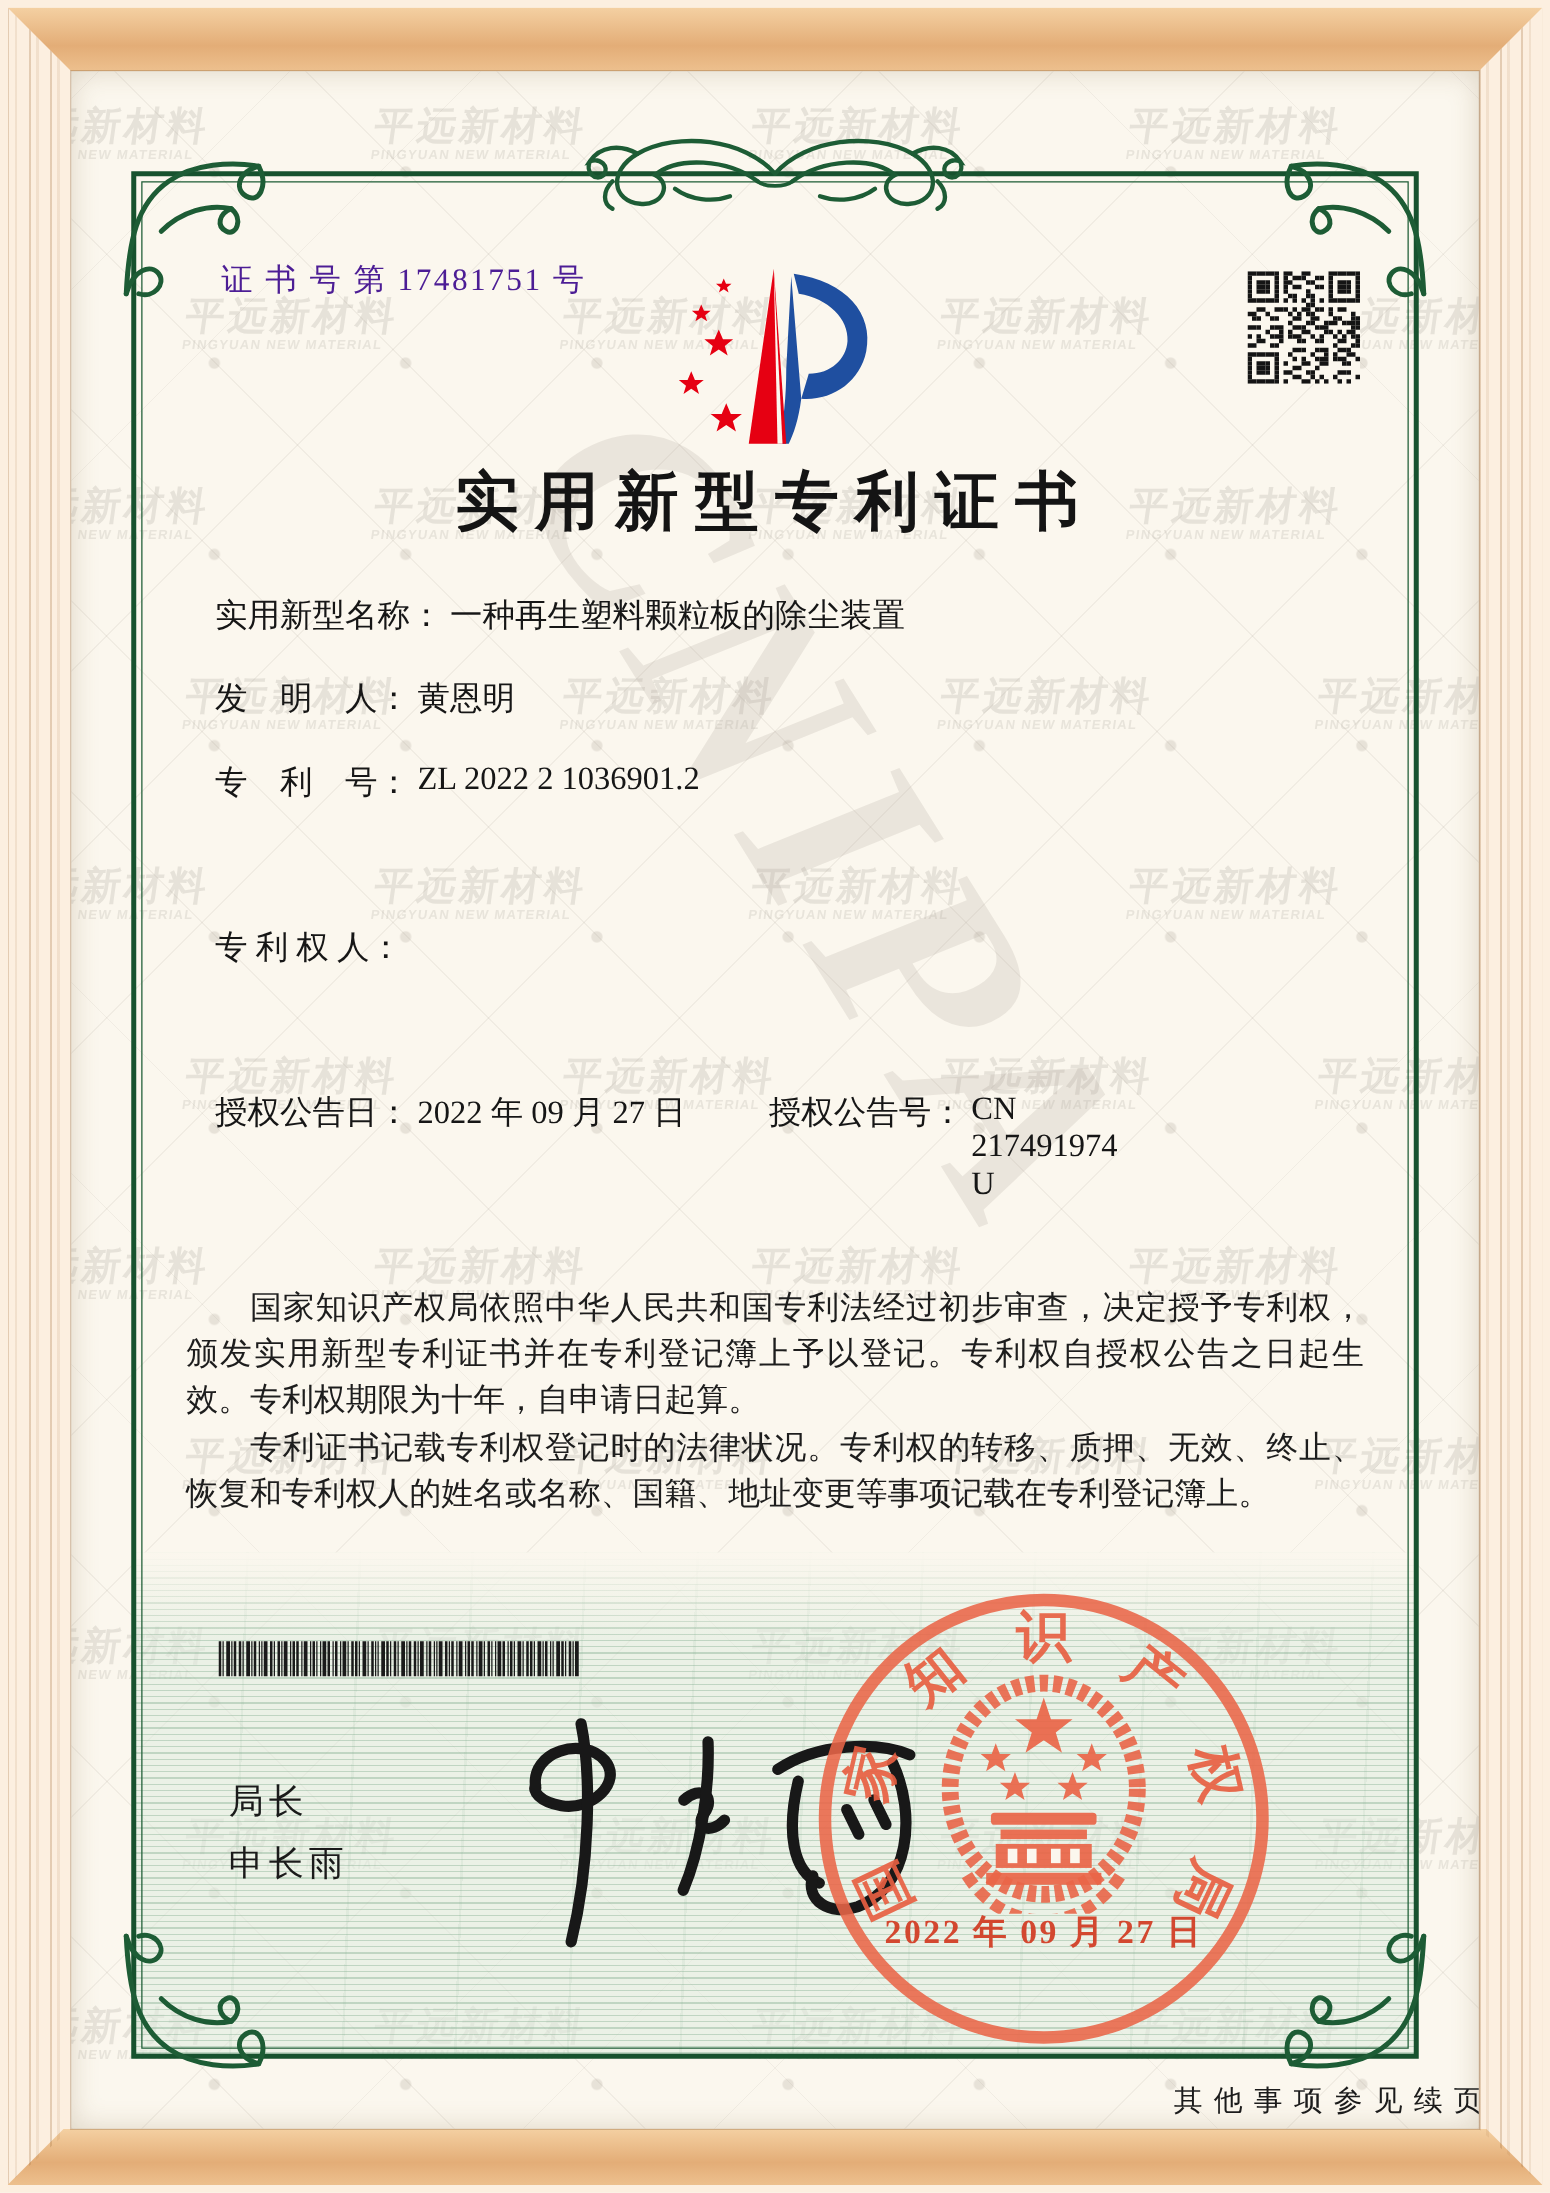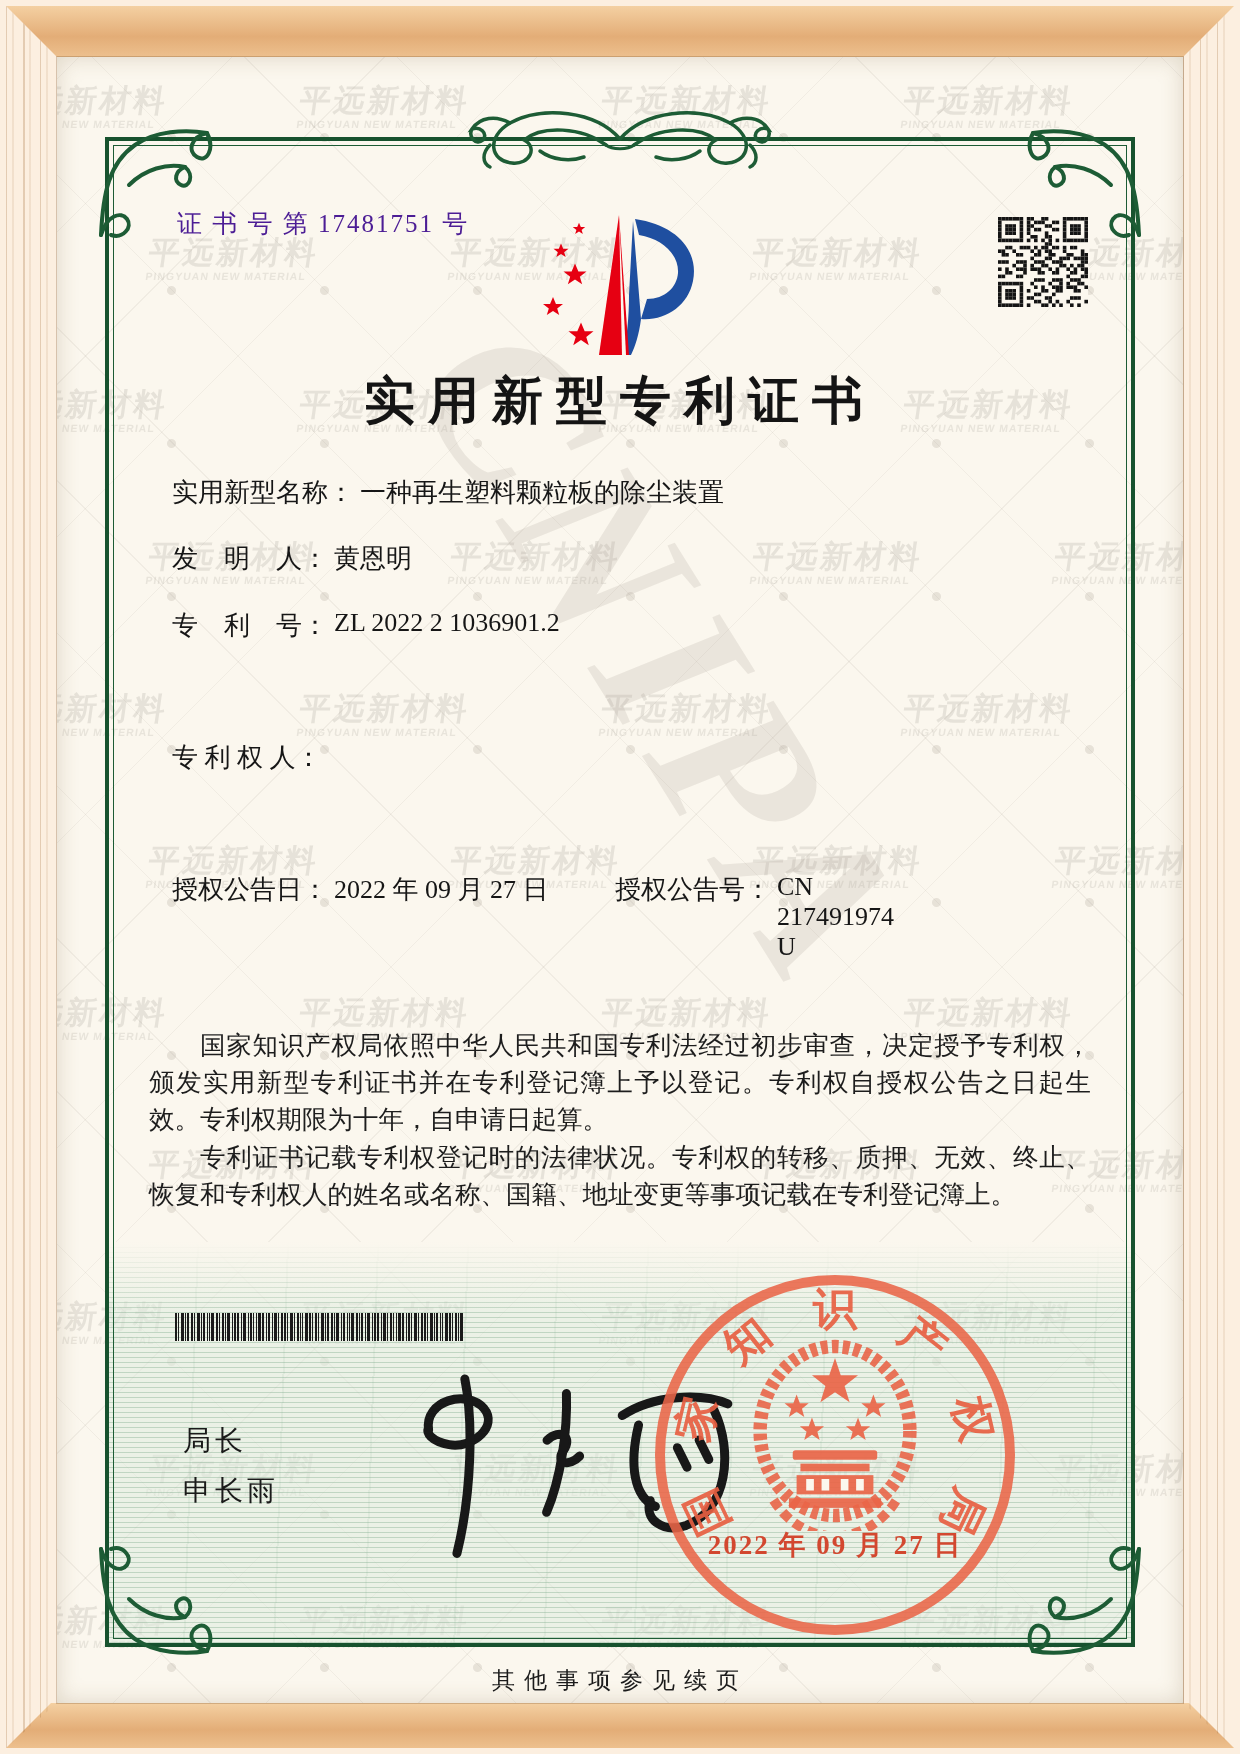--- a/index.html
+++ b/index.html
@@ -61,21 +61,21 @@
   .f0{top:418px;} .f1{top:484px;} .f2{top:551px;} .f3{top:616px;} .f4{top:683px;} .f5{top:747px;} .f6{top:815px;}
   .f6 .pair2{position:absolute;left:443px;top:0;display:flex;}
   .para{left:92px;width:942px;font-size:25.5px;line-height:37px;color:#1d1d1d;text-align:justify;text-indent:2em;margin:0;}
   .p1{top:970px;} .p2{top:1082px;}
   .barcode{left:118px;top:1256px;width:296px;height:28px;display:flex;align-items:stretch;}
   .barcode div{background:#1a1a1a;height:100%;flex:none;}
   .officer{left:126px;font-family:"Liberation Sans","DejaVu Sans",sans-serif;font-size:28px;color:#1a1a1a;letter-spacing:4px;}
   .ot{top:1365px;} .on{top:1415px;}
   .sig{left:315px;top:1290px;}
   .pageinfo{left:0;top:1540px;width:1126px;text-align:center;font-size:21px;color:#222;letter-spacing:2px;z-index:3;}
-  .contnote{left:0;top:1608px;width:1126px;text-align:center;font-size:23px;color:#1b1b1b;letter-spacing:9px;}
+  .contnote{left:12px;top:1608px;width:1126px;text-align:right;font-size:23px;color:#1b1b1b;letter-spacing:9px;}
 
   
   .seal{left:598px;top:1218px;width:360px;height:360px;z-index:4;}
   .seal-circle{position:absolute;inset:0;border-radius:50%;border:10px solid rgba(233,101,72,.88);box-sizing:border-box;}
   .seal-ring{position:absolute;inset:0;}
   .seal-ring span{position:absolute;left:50%;top:50%;width:48px;margin-left:-24px;margin-top:-26px;
     font-size:44px;font-weight:bold;color:rgba(231,95,66,.92);text-align:center;line-height:1;}
   .emblem{position:absolute;left:84px;top:56px;}
   .seal-date{position:absolute;left:0;top:252px;width:100%;text-align:center;font-size:27px;font-weight:bold;
     color:rgba(210,62,38,.95);letter-spacing:2px;}

